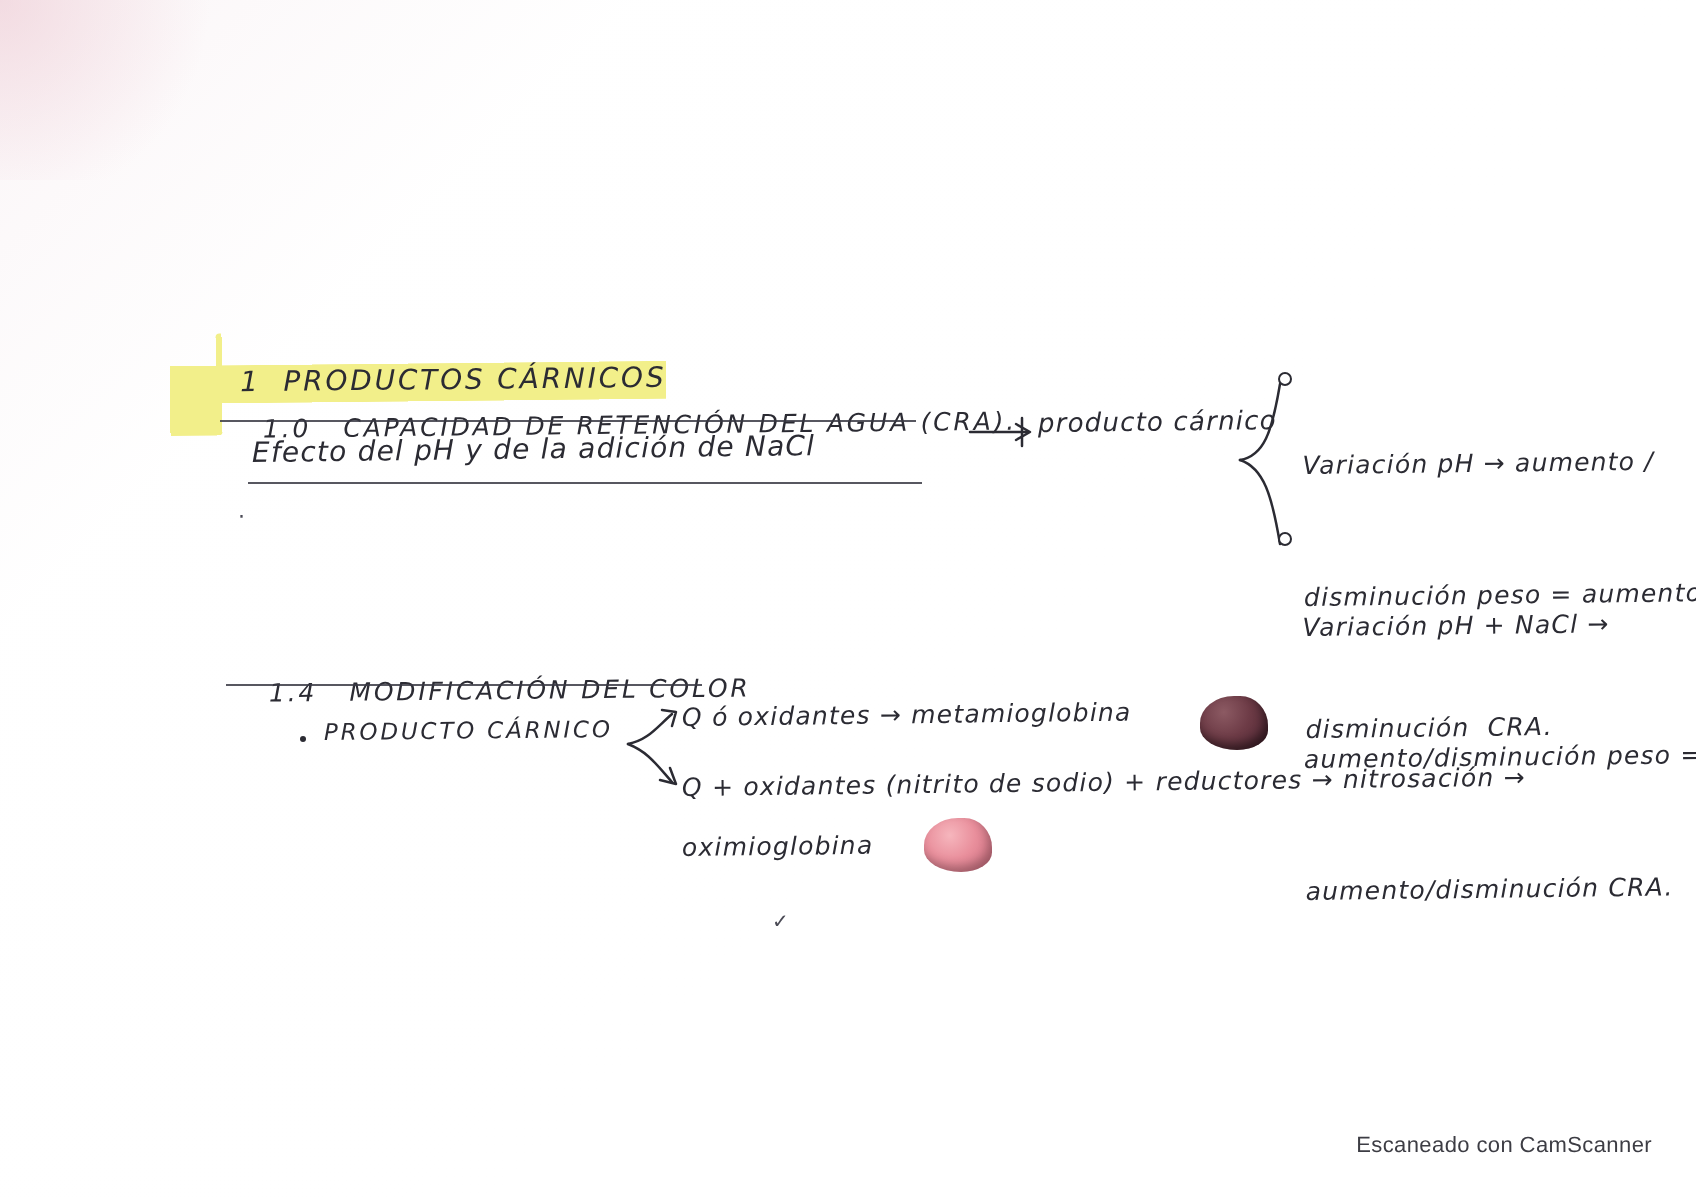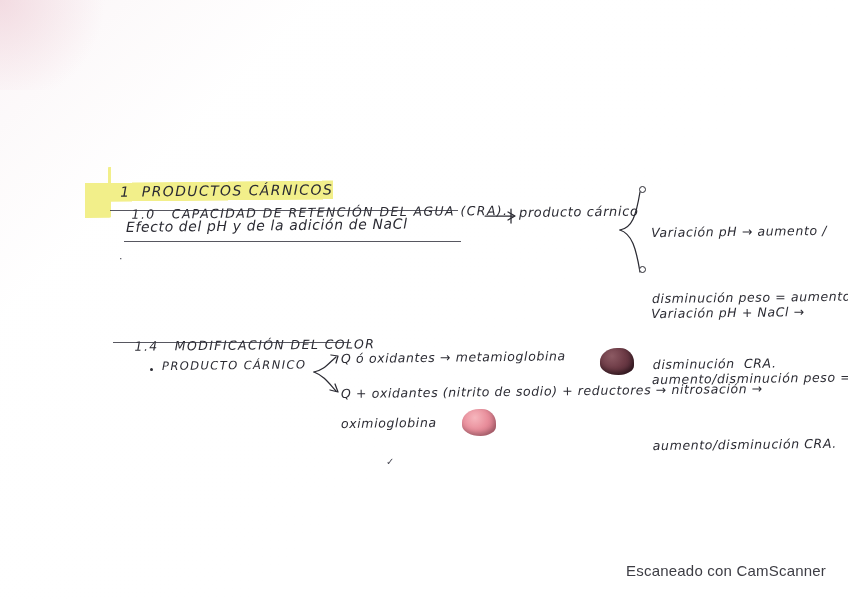--- a/index.html
+++ b/index.html
@@ -107,21 +107,21 @@
     position: absolute;
     color: #4a4a55;
     font-size: 11px;
   }
 
   .footer {
     position: absolute;
     right: 22px;
     bottom: 20px;
     color: #3d3d44;
-    font-size: 15px;
+    font-size: 11px;
     font-family: "Liberation Sans", sans-serif;
     letter-spacing: 0.2px;
     padding-left: 24px;
   }
 </style>
 </head>
 <body>
 
 <div class="page">
   <div class="scan-corner"></div>

